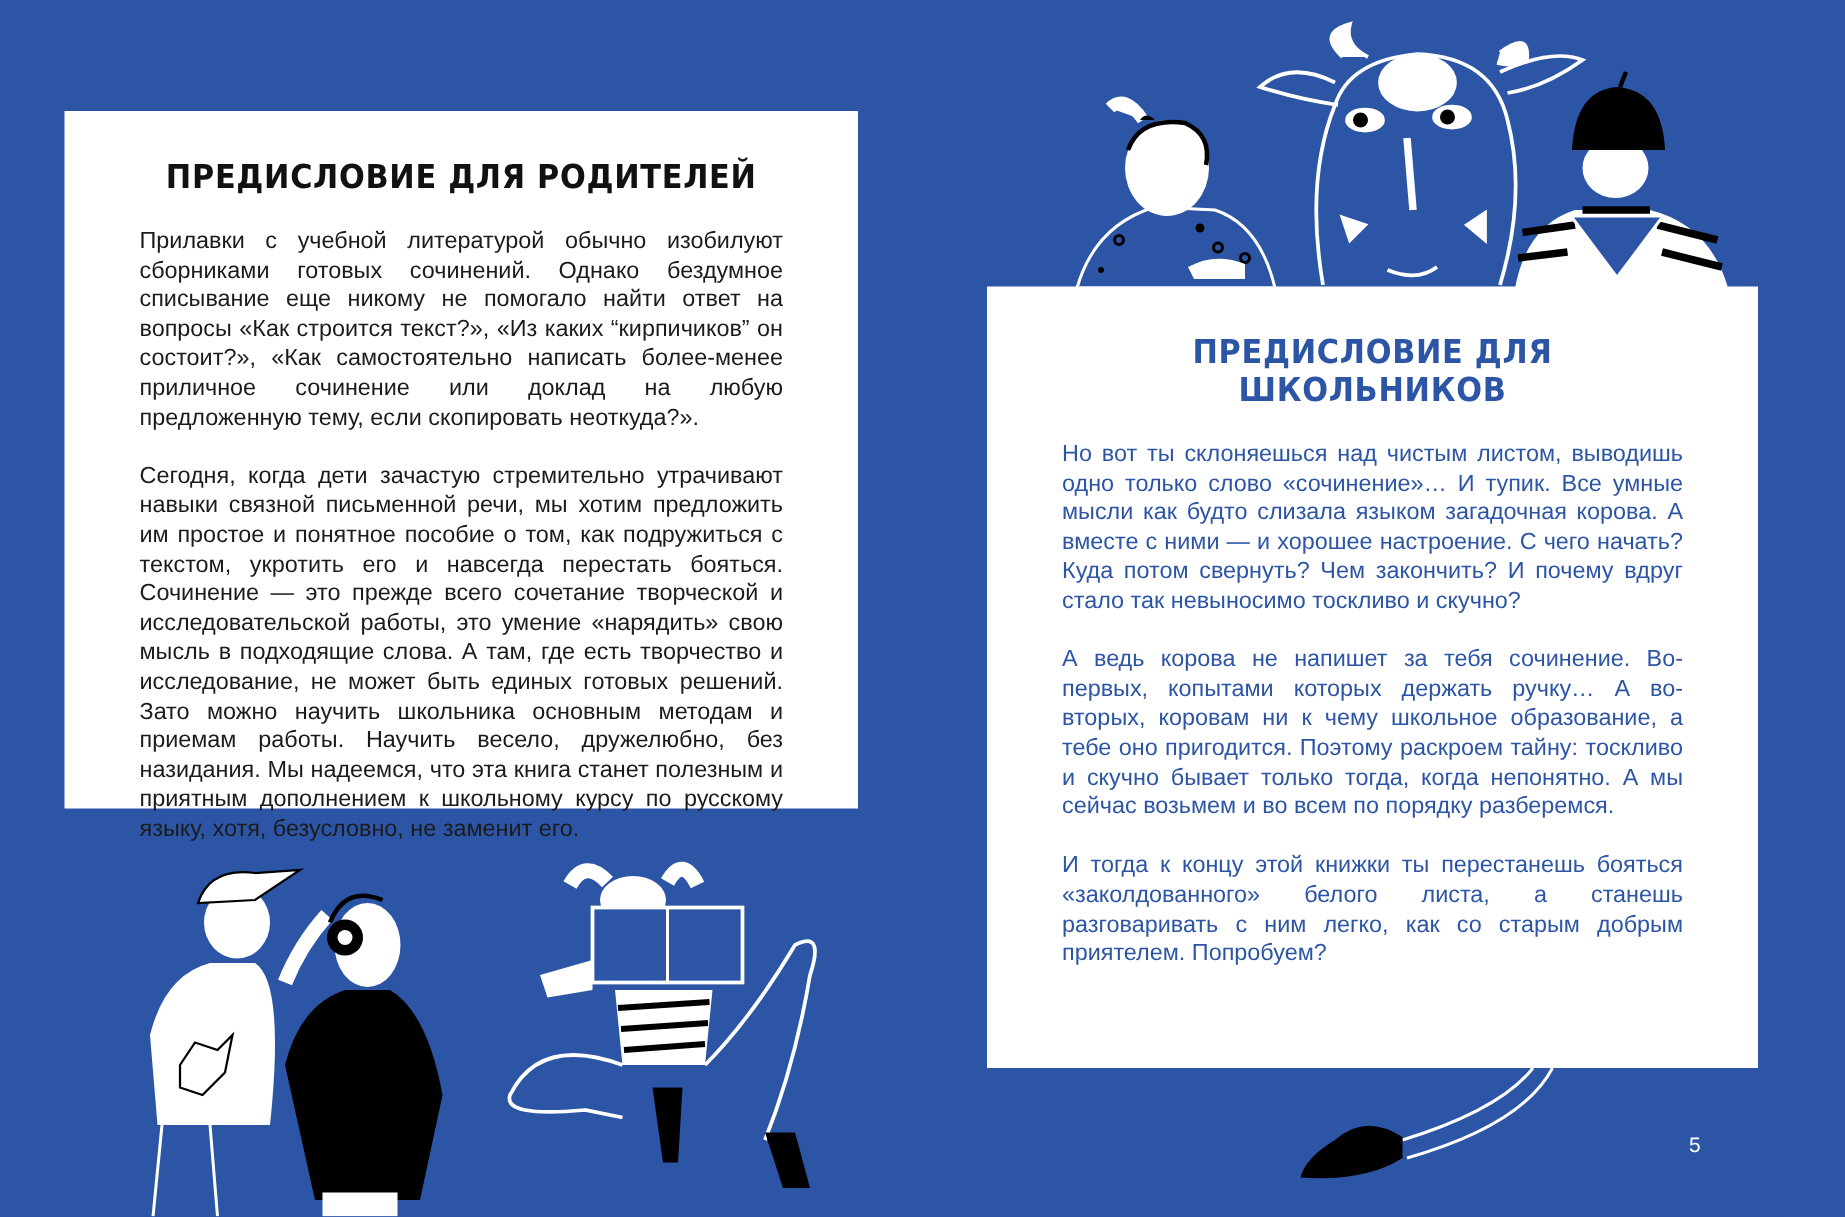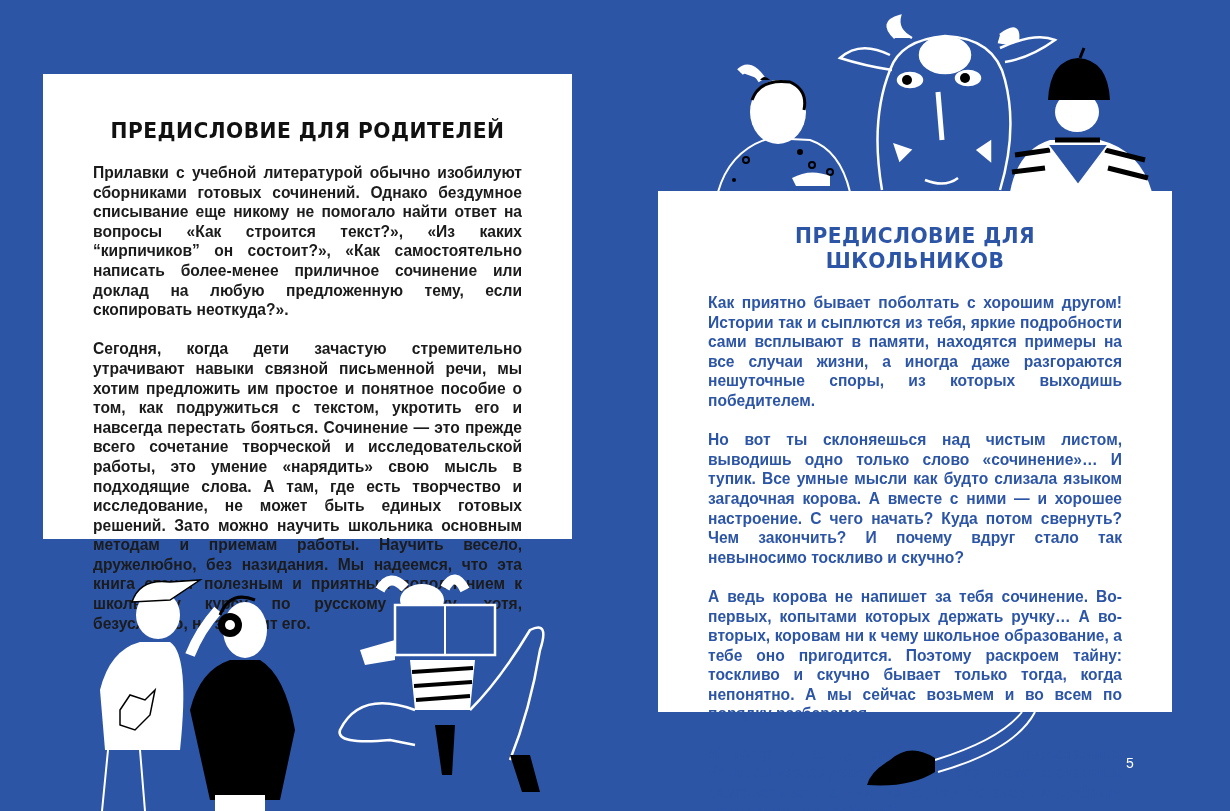--- a/index.html
+++ b/index.html
@@ -4,32 +4,32 @@
 <style>
   html, body { margin: 0; padding: 0; }
   body {
     width: 1230px; height: 811px; overflow: hidden;
     background: #2d55a6; position: relative;
     font-family: "Liberation Sans", sans-serif;
   }
   .panel {
     position: absolute; background: #ffffff; box-sizing: border-box;
   }
-  .panel-left { left: 43px; top: 74px; width: 529px; height: 465px; padding: 44px 50px 0 50px; }
+  .panel-left { left: 43px; top: 74px; width: 529px; height: 465px; padding: 32px 50px 0 50px; }
   .panel-right { left: 658px; top: 191px; width: 514px; height: 521px; padding: 32px 50px 0 50px; }
   .title {
     font-family: "DejaVu Sans", sans-serif; font-weight: bold;
     font-size: 22px; letter-spacing: 0.5px; text-align: center;
     margin: 0 0 20px 0; transform: scaleX(0.92);
   }
   .panel-left .title { color: #111111; }
   .panel-right .title { color: #2d55a6; }
   .para {
     font-size: 15.6px; line-height: 19.6px; text-align: justify;
-    margin: 0 0 19.6px 0; hyphens: manual; font-weight: bold;
+    margin: 0 0 19.6px 0; hyphens: manual;
   }
   .panel-left .para { color: #1b1b1b; }
   .panel-right .para { color: #2d55a6; }
   .page-number {
     position: absolute; left: 1126px; top: 755px; color: #ffffff;
     font-size: 14px;
   }
   .illus { position: absolute; }
 </style>
 </head>
@@ -86,21 +86,20 @@
 </svg>
 
 <div class="panel panel-left">
   <h2 class="title">ПРЕДИСЛОВИЕ ДЛЯ РОДИТЕЛЕЙ</h2>
   <p class="para">Прилавки с учебной литературой обычно изобилуют сборниками готовых сочинений. Однако бездумное списывание еще никому не помогало найти ответ на вопросы «Как строится текст?», «Из каких “кирпичиков” он состоит?», «Как самостоятельно написать более-менее приличное сочинение или доклад на любую предложенную тему, если скопировать неоткуда?».</p>
   <p class="para">Сегодня, когда дети зачастую стремительно утрачивают навыки связной письменной речи, мы хотим предложить им простое и понятное пособие о том, как подружиться с текстом, укротить его и навсегда перестать бояться. Сочинение — это прежде всего сочетание творческой и исследовательской работы, это умение «нарядить» свою мысль в подходящие слова. А там, где есть творчество и исследование, не может быть единых готовых решений. Зато можно научить школьника основным методам и приемам работы. Научить весело, дружелюбно, без назидания. Мы надеемся, что эта книга станет полезным и приятным дополнением к школьному курсу по русскому языку, хотя, безусловно, не заменит его.</p>
 </div>
 
 <div class="panel panel-right">
   <h2 class="title">ПРЕДИСЛОВИЕ ДЛЯ ШКОЛЬНИКОВ</h2>
-  <p class="para">Как приятно бывает поболтать с хорошим другом! Истории так и сыплются из тебя, яркие подробности сами всплывают в памяти, находятся примеры на все случаи жизни, а иногда даже разгораются нешуточные споры, из которых выходишь победителем.</p>
   <p class="para">Но вот ты склоняешься над чистым листом, выводишь одно только слово «сочинение»… И тупик. Все умные мысли как будто слизала языком загадочная корова. А вместе с ними — и хорошее настроение. С чего начать? Куда потом свернуть? Чем закончить? И почему вдруг стало так невыносимо тоскливо и скучно?</p>
   <p class="para">А ведь корова не напишет за тебя сочинение. Во-первых, копытами которых держать ручку… А во-вторых, коровам ни к чему школьное образование, а тебе оно пригодится. Поэтому раскроем тайну: тоскливо и скучно бывает только тогда, когда непонятно. А мы сейчас возьмем и во всем по порядку разберемся.</p>
   <p class="para">И тогда к концу этой книжки ты перестанешь бояться «заколдованного» белого листа, а станешь разговаривать с ним легко, как со старым добрым приятелем. Попробуем?</p>
 </div>
 
 <svg class="illus" style="left:60px; top:560px; width:560px; height:251px;" viewBox="0 0 560 251">
 
   <g>
     <path d="M40 130 Q50 90 80 82 L110 82 Q130 95 120 190 L45 190 Z" fill="#fff"></path>
     <path d="M60 150 L70 135 L85 140 L95 130 L90 155 L75 170 L60 165 Z" fill="none" stroke="#000" stroke-width="1.5"></path>

